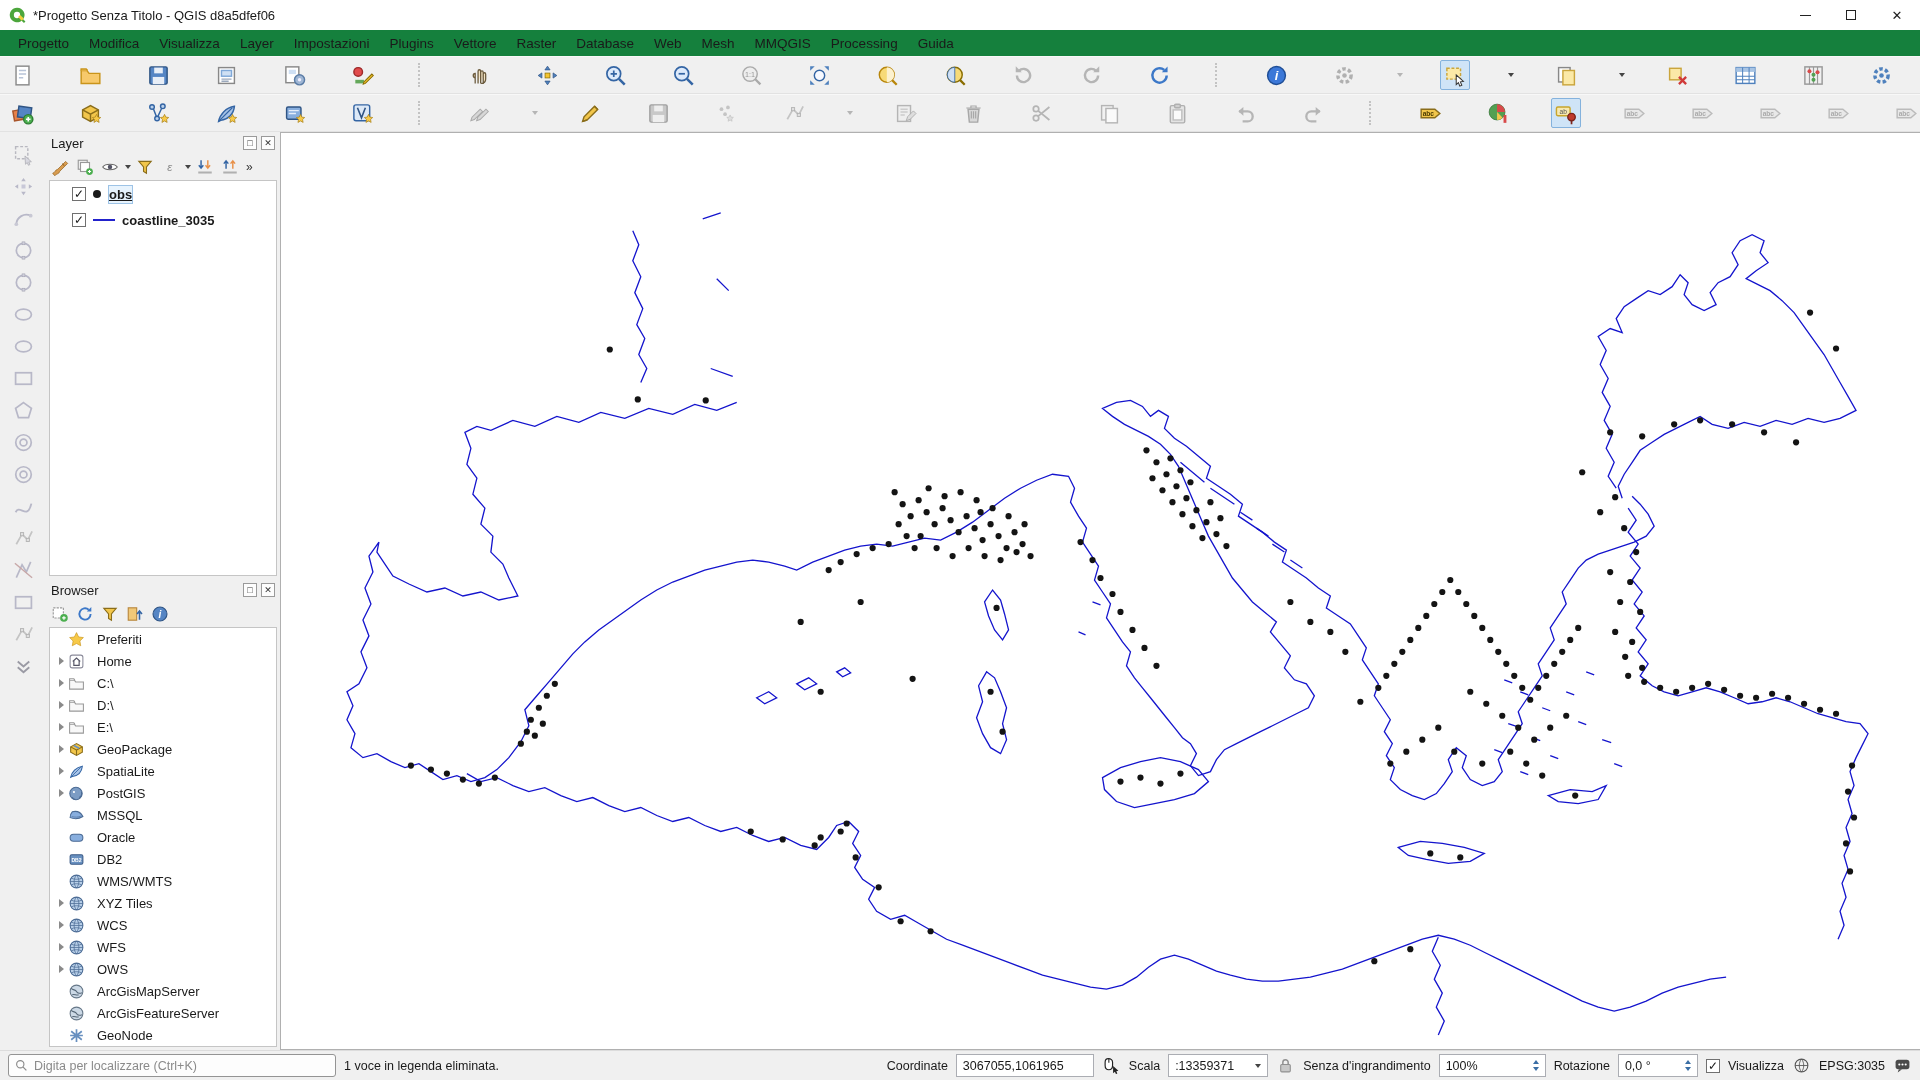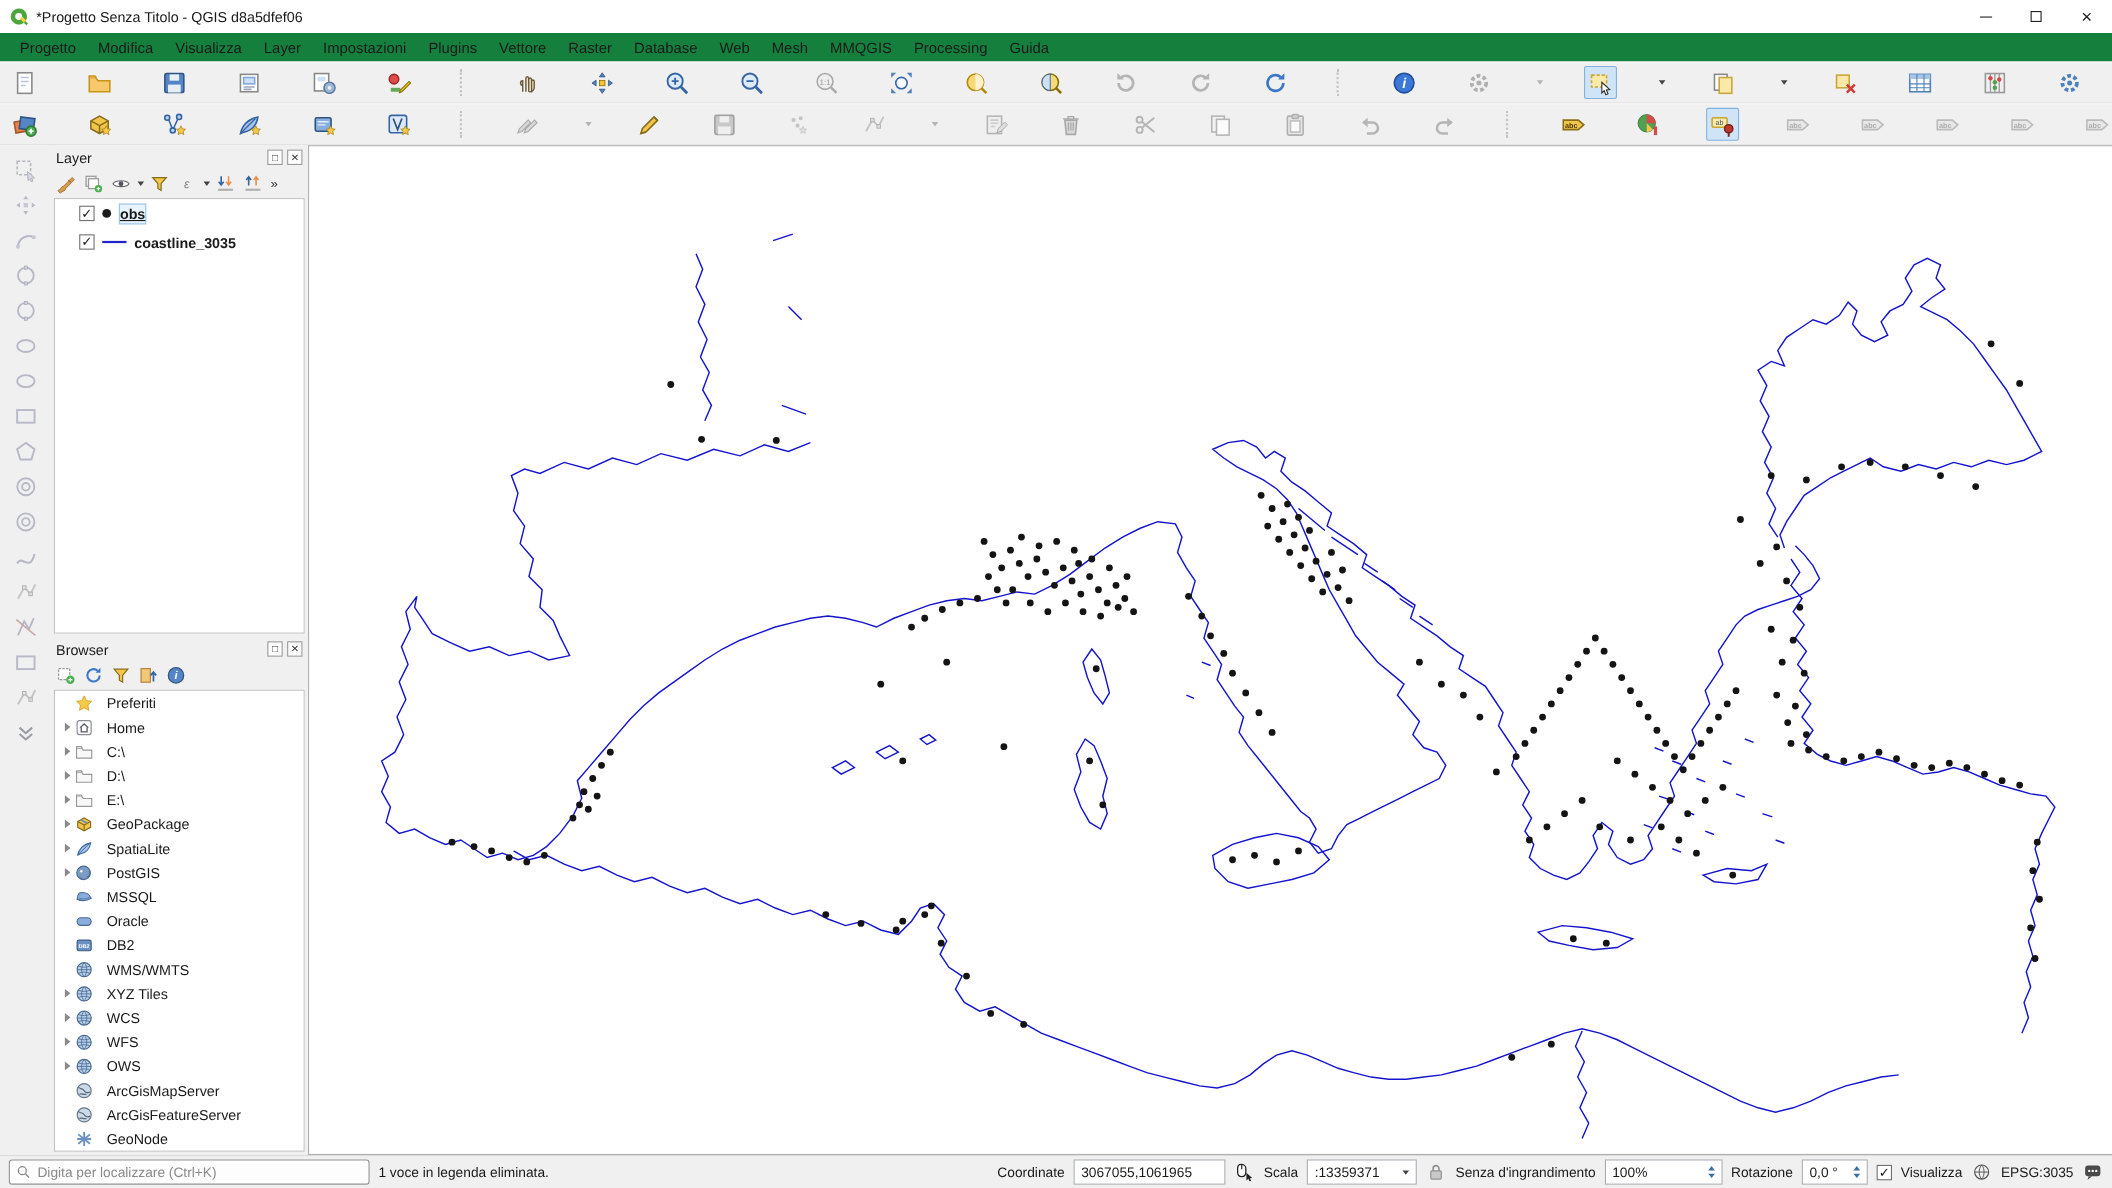--- a/index.html
+++ b/index.html
@@ -1475,21 +1475,21 @@
     <span class="slabel">Senza d'ingrandimento</span>
     <div class="sfield" style="width:107px">
         <span style="flex:1">100%</span>
         <span class="spinarrows">
           <i class="up"></i>
           <i class="dn"></i>
         </span>
       </div>
 
     <span class="slabel">Rotazione</span>
-    <div class="sfield" style="width:60px">
+    <div class="sfield" style="width:80px">
         <span style="flex:1">0,0 °</span>
         <span class="spinarrows">
           <i class="up"></i>
           <i class="dn"></i>
         </span>
       </div>
 
     <div class="cb">✓</div>
     <span class="slabel">Visualizza</span>
 

